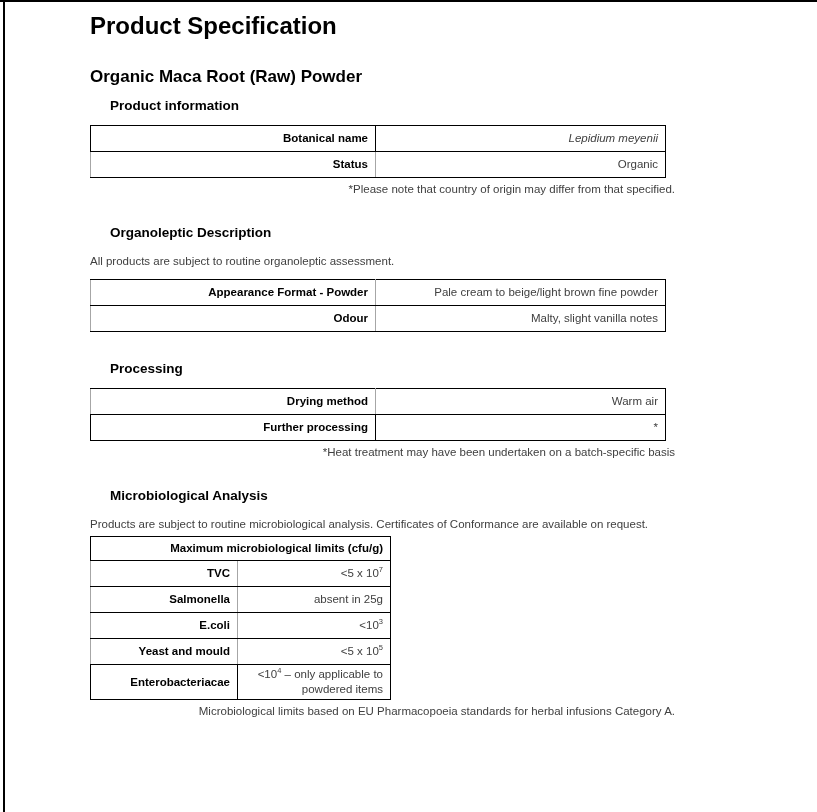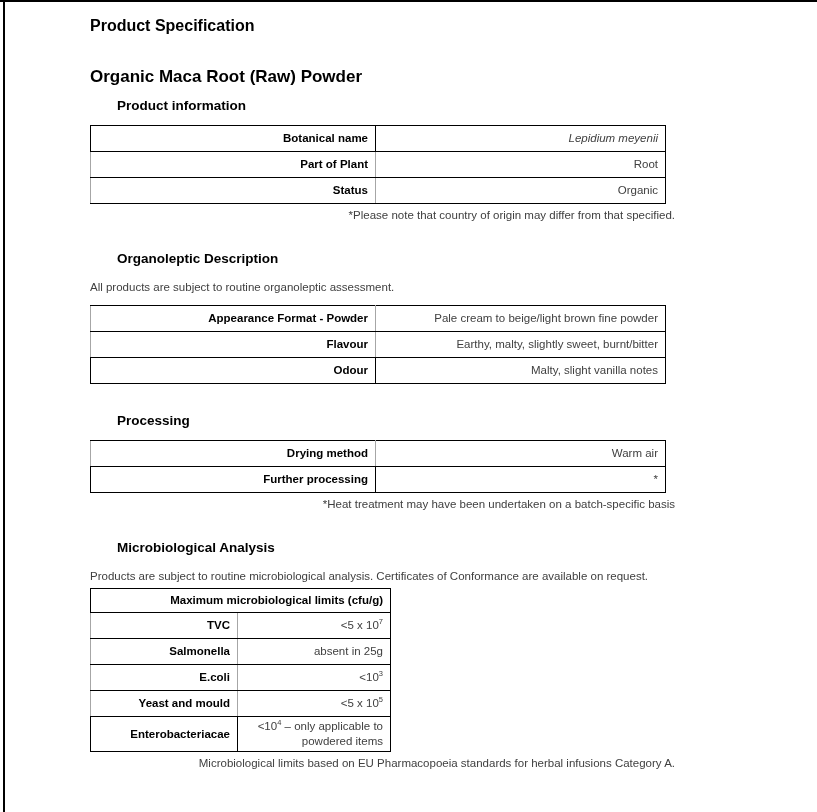--- a/index.html
+++ b/index.html
@@ -12,23 +12,23 @@
   html,body{margin:0;padding:0;}
   body{
     width:817px;height:812px;
     background:#ffffff;
     font-family:"Liberation Sans","DejaVu Sans",sans-serif;
     position:relative;overflow:hidden;
   }
   .edge-top{position:absolute;top:0;left:0;width:817px;height:2px;background:#000;}
   .edge-left{position:absolute;top:0;left:3px;width:2px;height:812px;background:#000;}
   .content{position:absolute;left:90px;top:0;width:585px;}
-  h1{font-size:16px;line-height:25px;font-weight:700;color:var(--heading);margin:13px 0 0;}
+  h1{font-size:24px;line-height:25px;font-weight:700;color:var(--heading);margin:13px 0 0;}
   h2{font-size:17px;line-height:24px;font-weight:700;color:var(--heading);margin:27px 0 3px;}
-  h3{font-size:13.5px;line-height:18px;font-weight:700;color:var(--heading);margin:28px 15px 0;padding-left:12px;}
+  h3{font-size:13.5px;line-height:18px;font-weight:700;color:var(--heading);margin:28px 8px 0;padding-left:12px;}
   h3.first{margin-top:8px;}
   .intro{font-size:11.5px;line-height:15px;color:var(--text);margin:12px 0 0;width:575px;}
   .footnote{font-size:11.5px;line-height:14px;color:var(--text);margin:4px 0 0;text-align:right;}
   table.spec-table{border-collapse:collapse;table-layout:fixed;margin-top:10px;}
   table.t-wide{width:575px;}
   table.t-narrow{width:300px;margin-top:4px;}
   .spec-table td,.spec-table th{
     border:1px solid var(--border);
     font-size:11.5px;line-height:15px;
     padding:2px 7px;height:26px;
@@ -67,48 +67,40 @@
       <colgroup>
           <col style="width:285px">
           <col style="width:290px">
         </colgroup>
       <tbody>
           <tr>
             <td class="cell-label">Botanical name</td>
             <td class="cell-value italic">Lepidium meyenii</td>
           </tr>
           <tr>
-            <td class="cell-label">Part of Plant</td>
-            <td class="cell-value">Root</td>
-          </tr>
-          <tr>
             <td class="cell-label">Status</td>
             <td class="cell-value">Organic</td>
           </tr>
         </tbody>
     </table>
     <p class="footnote">*Please note that country of origin may differ from that specified.</p>
   </section>
 
   <section>
     <h3>Organoleptic Description</h3>
     <p class="intro">All products are subject to routine organoleptic assessment.</p>
     <table class="spec-table t-wide t-organo">
       <colgroup>
           <col style="width:285px">
           <col style="width:290px">
         </colgroup>
       <tbody>
           <tr>
             <td class="cell-label">Appearance Format - Powder</td>
             <td class="cell-value">Pale cream to beige/light brown fine powder</td>
-          </tr>
-          <tr>
-            <td class="cell-label">Flavour</td>
-            <td class="cell-value">Earthy, malty, slightly sweet, burnt/bitter</td>
           </tr>
           <tr>
             <td class="cell-label">Odour</td>
             <td class="cell-value">Malty, slight vanilla notes</td>
           </tr>
         </tbody>
     </table>
   </section>
 
   <section>

